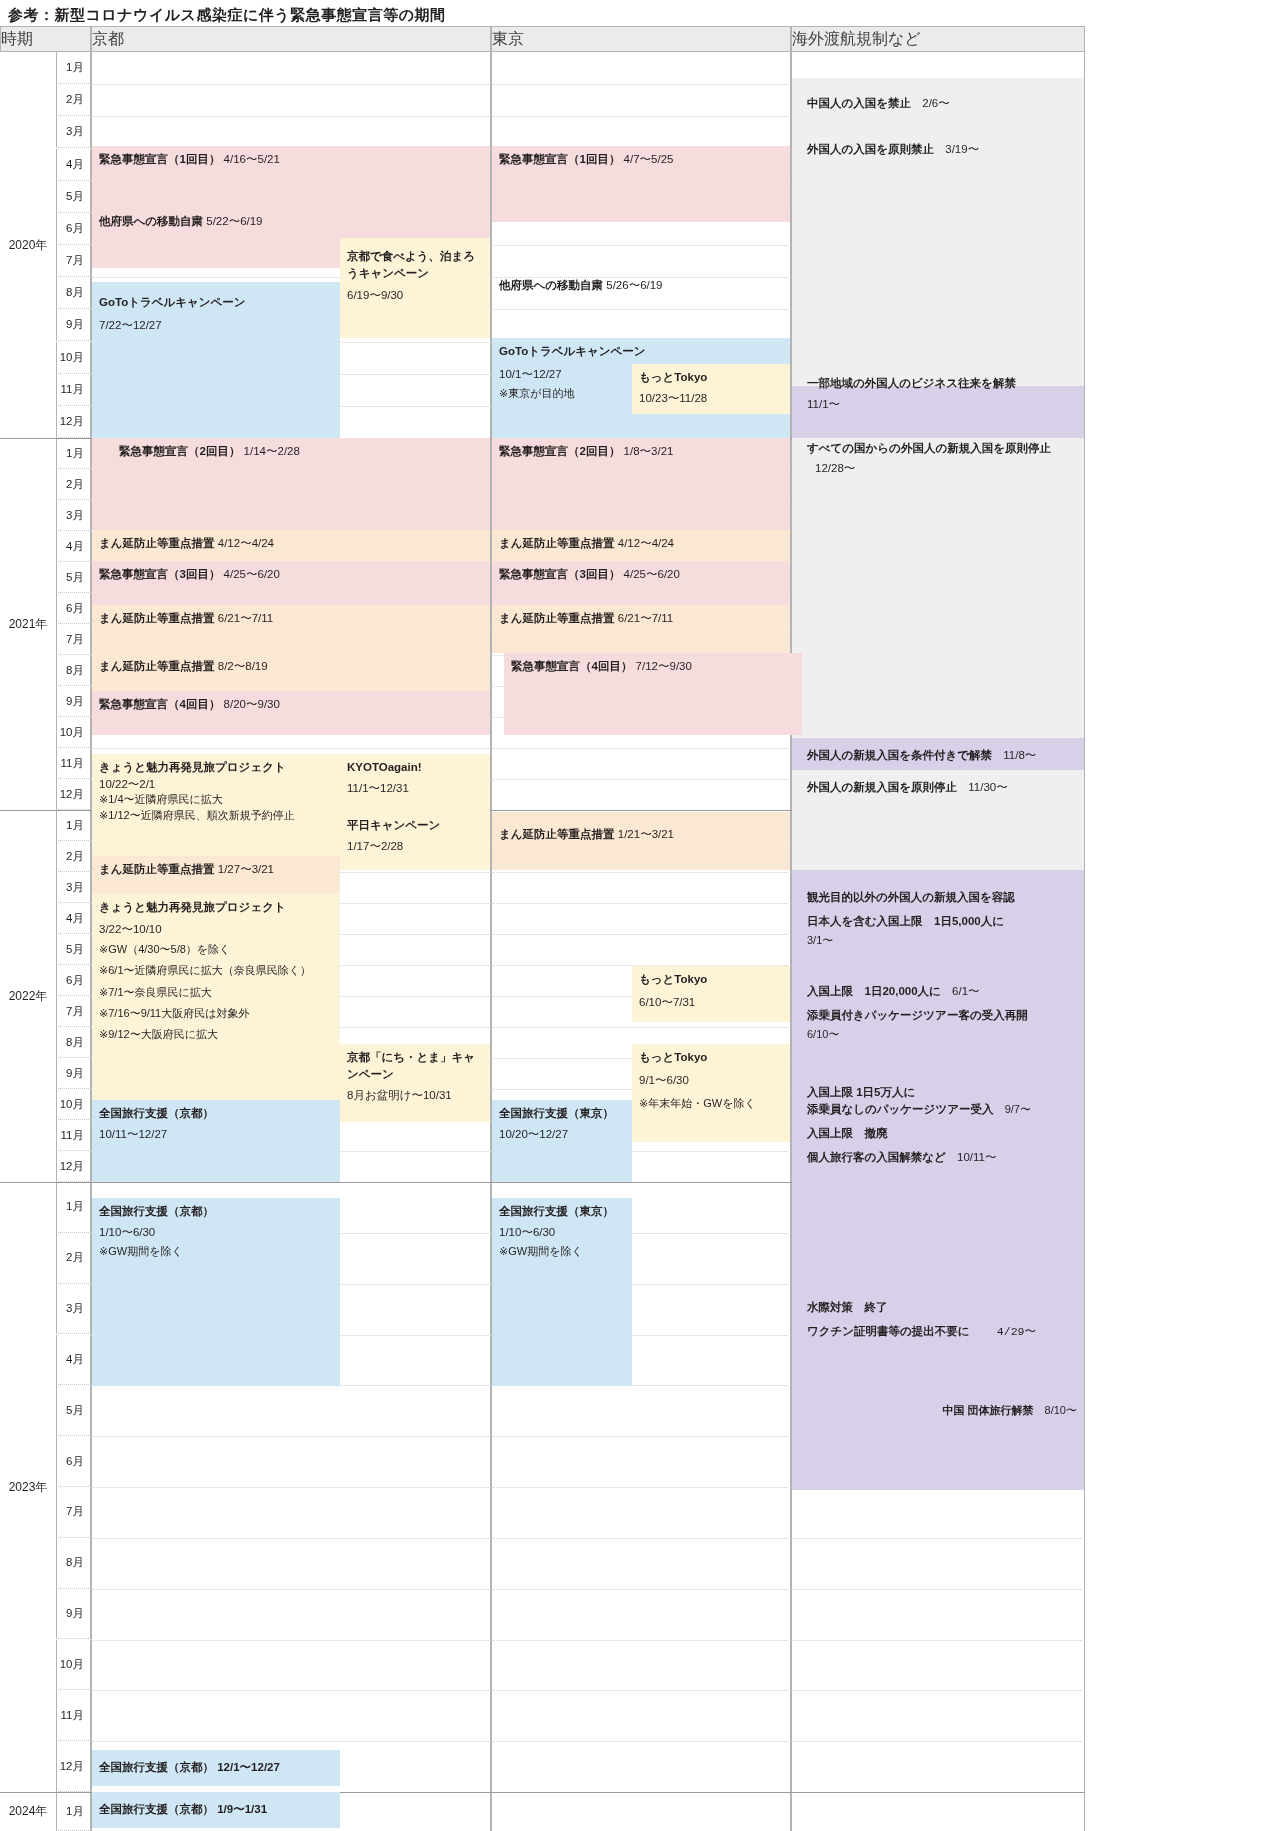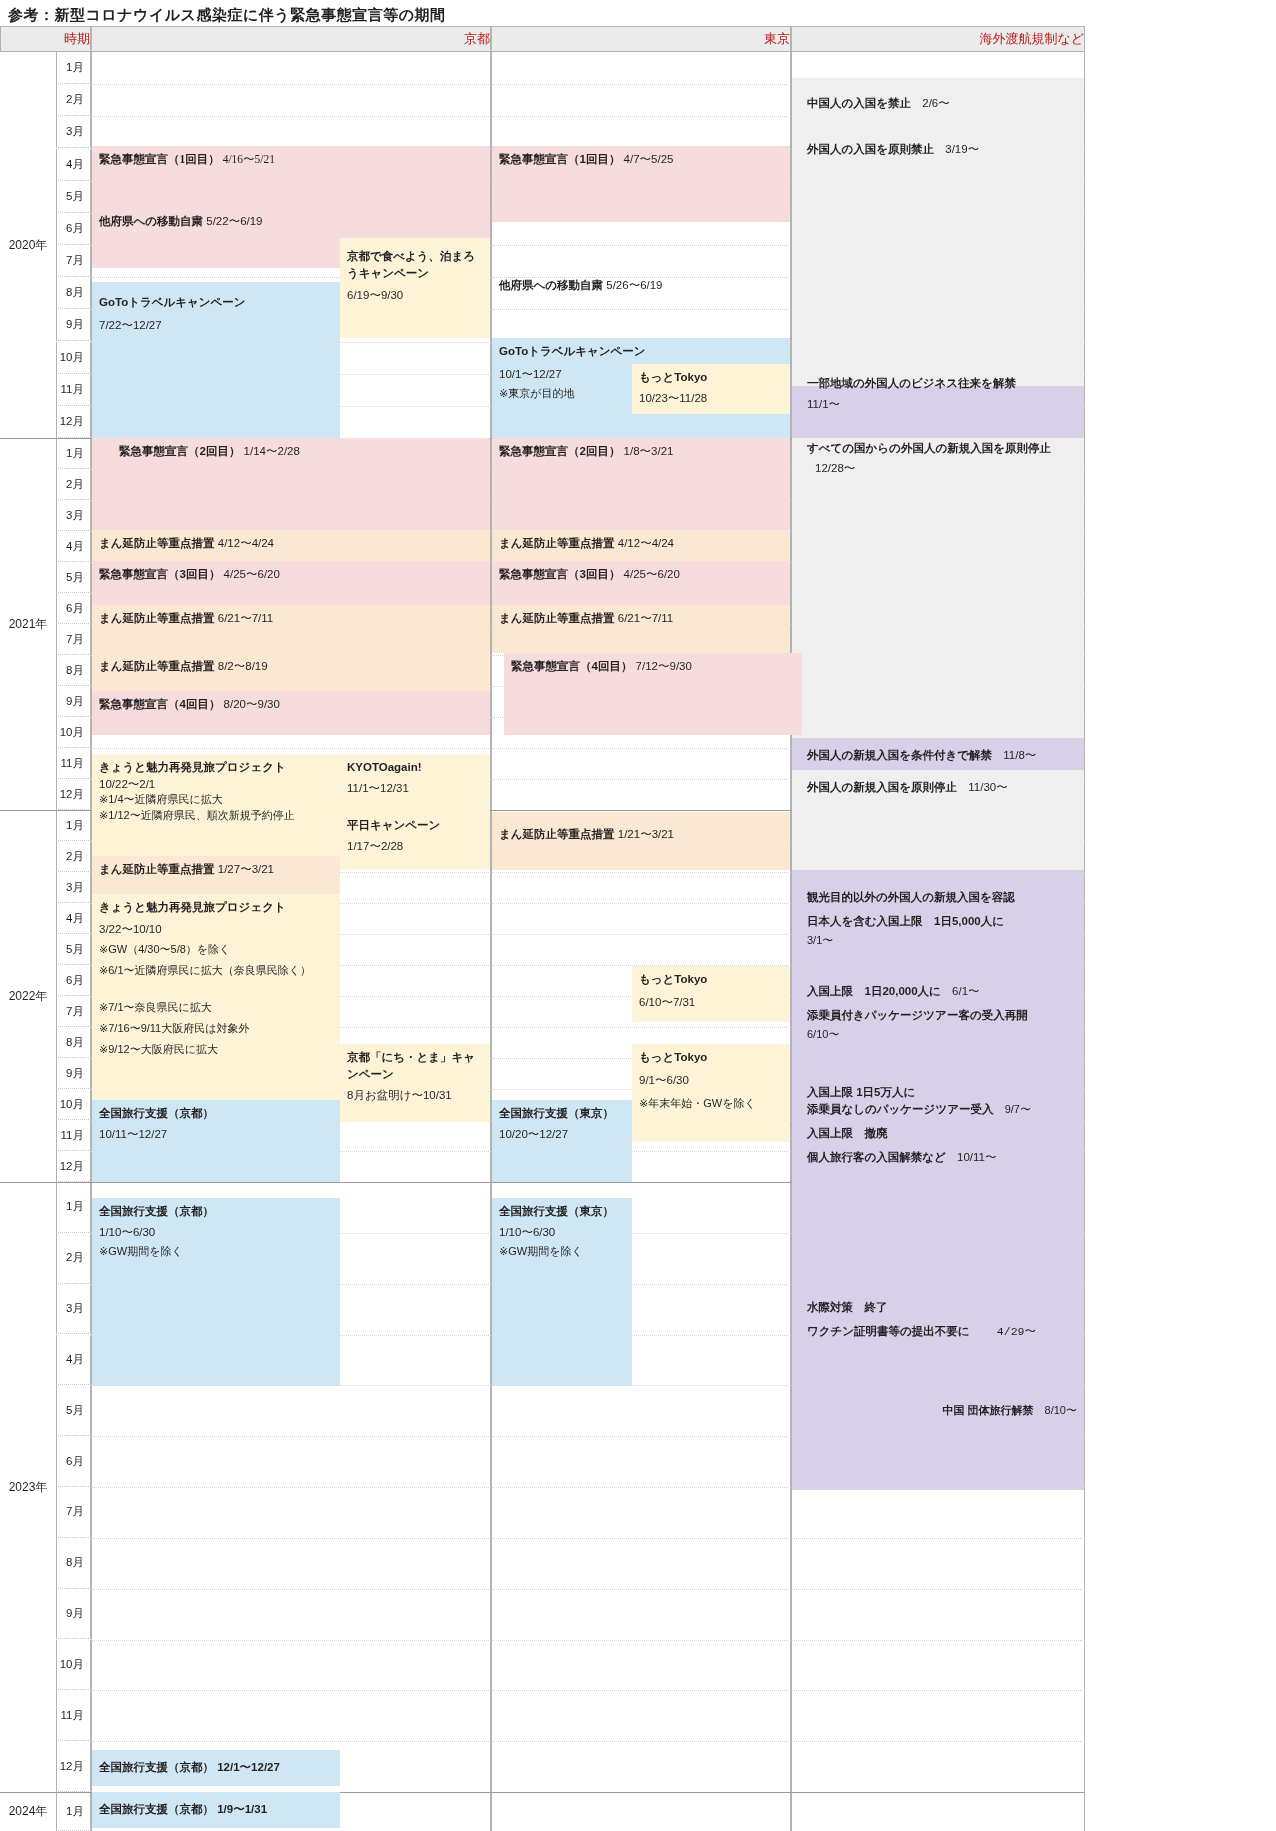--- a/index.html
+++ b/index.html
@@ -14,22 +14,22 @@
   #title{
     position:absolute;left:8px;top:6px;
     font-size:15px;font-weight:bold;letter-spacing:0.5px;
   }
   #chart{
     position:absolute;left:0;top:26px;width:1276px;height:1805px;
   }
   
   .hdr{
     position:absolute;background:#ebebeb;border:1px solid #b3b3b3;
-    box-sizing:border-box;display:flex;align-items:center;justify-content:flex-end;
-    font-size:13px;color:#b91c1c;
+    box-sizing:border-box;display:flex;align-items:center;justify-content:flex-start;
+    font-size:16px;color:#404040;
   }
   .yearcell{
     position:absolute;box-sizing:border-box;
     display:flex;align-items:center;justify-content:center;
     font-size:12px;color:#231f20;
   }
   .monthcell{
     position:absolute;box-sizing:border-box;
     border-bottom:1px dotted #c8c8c8;
     border-left:1px solid #b3b3b3;border-right:1px solid #b3b3b3;
@@ -208,21 +208,21 @@
   <div class="yearline" style="left:0;top:1156px;width:1085px;"></div>
   <div class="yearline" style="left:0;top:1766px;width:1085px;"></div>
 
   <div class="ev grey" style="left:792px;top:52px;width:292px;height:308px;padding:0;"></div>
   <div class="ev grey" style="left:792px;top:412px;width:292px;height:300px;padding:0;"></div>
   <div class="ev purple" style="left:792px;top:360px;width:292px;height:52px;padding:0;"></div>
   <div class="ev purple" style="left:792px;top:712px;width:292px;height:32px;padding:0;"></div>
   <div class="ev grey" style="left:792px;top:744px;width:292px;height:100px;padding:0;"></div>
   <div class="ev purple" style="left:792px;top:844px;width:292px;height:620px;padding:0;"></div>
 
-  <div class="ev pink" style="left:92px;top:120px;width:398px;height:62px;font-family:Liberation Serif, serif;">
+  <div class="ev pink" style="left:92px;top:120px;width:398px;height:62px;">
     <span class="t">緊急事態宣言（1回目）</span>
     <span class="d">4/16〜5/21</span>
   </div>
   <div class="ev pink" style="left:92px;top:182px;width:398px;height:60px;">
     <span class="t">他府県への移動自粛</span>
     <span class="d">5/22〜6/19</span>
   </div>
   <div class="ev blue" style="left:92px;top:256px;width:248px;height:156px;padding-top:12px;">
     <div class="t">GoToトラベルキャンペーン</div>
     <div class="d" style="margin-top:6px;">7/22〜12/27</div>
@@ -273,21 +273,21 @@
   </div>
   <div class="ev peach" style="left:92px;top:830px;width:248px;height:38px;">
     <span class="t">まん延防止等重点措置</span>
     <span class="d">1/27〜3/21</span>
   </div>
   <div class="ev cream" style="left:92px;top:868px;width:248px;height:206px;">
     <div class="t">きょうと魅力再発見旅プロジェクト</div>
     <div class="d" style="margin-top:5px;">3/22〜10/10</div>
     <div class="n" style="margin-top:5px;">※GW（4/30〜5/8）を除く</div>
     <div class="n" style="margin-top:5px;">※6/1〜近隣府県民に拡大（奈良県民除く）</div>
-    <div class="n" style="margin-top:21px;">※7/1〜奈良県民に拡大</div>
+    <div class="n" style="margin-top:6px;">※7/1〜奈良県民に拡大</div>
     <div class="n" style="margin-top:5px;">※7/16〜9/11大阪府民は対象外</div>
     <div class="n" style="margin-top:5px;">※9/12〜大阪府民に拡大</div>
   </div>
   <div class="ev cream" style="left:340px;top:1018px;width:150px;height:78px;">
     <div class="t">京都「にち・とま」キャンペーン</div>
     <div class="d" style="margin-top:5px;">8月お盆明け〜10/31</div>
   </div>
   <div class="ev blue" style="left:92px;top:1074px;width:248px;height:82px;">
     <div class="t">全国旅行支援（京都）</div>
     <div class="d" style="margin-top:4px;">10/11〜12/27</div>

